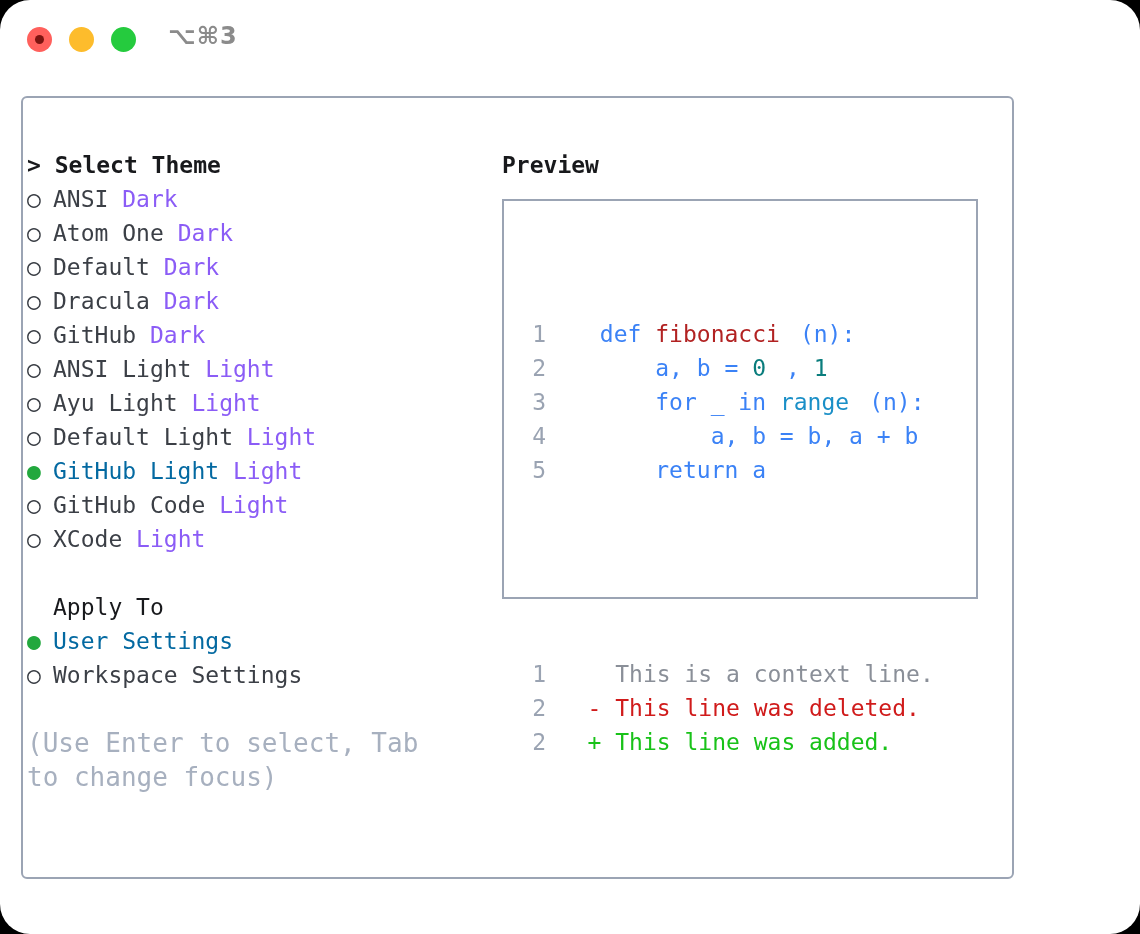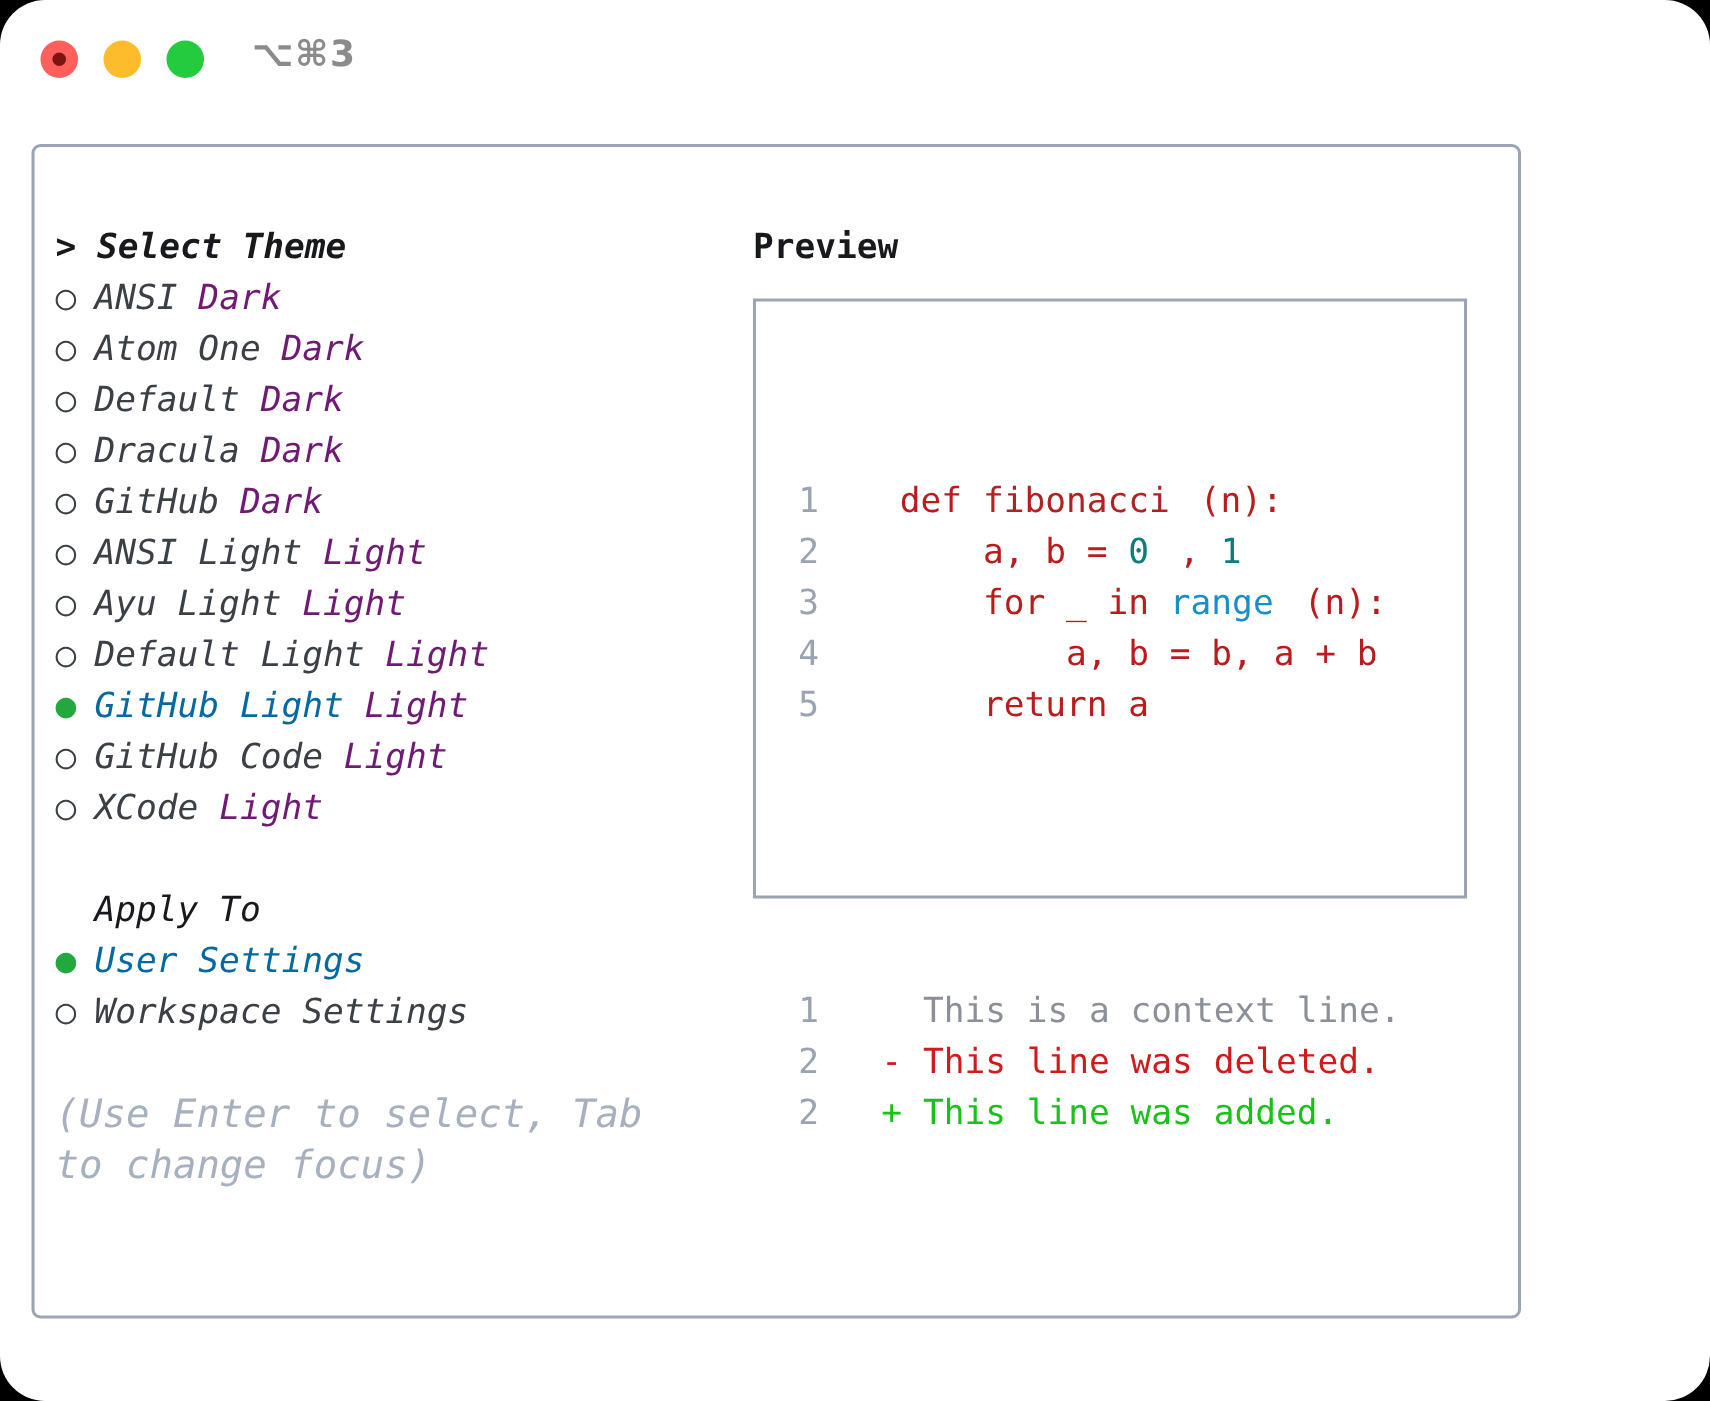--- a/index.html
+++ b/index.html
@@ -88,24 +88,23 @@
   .panel-inner {
     position: absolute;
     left: 0; top: 0;
     width: 100%;
     height: 100%;
   }
 
   
   .left-col {
     position: absolute;
-    left: 14px;
+    left: 4px;
     top: 50px;
     width: 460px;
-    font-style: italic;
   }
 
   .menu-head {
     font-size: 23px;
     font-weight: bold;
     color: #18191c;
     line-height: 34px;
     white-space: pre;
   }
 
@@ -119,21 +118,21 @@
   .bullet {
     display: inline-block;
     width: 26px;
     color: #3b3f46;
   }
   .bullet.on  { color: #22a83e; }
   .bullet.spacer { color: transparent; }
 
   .opt-label.sel  { color: #0369a1; }
   .opt-tag {
-    color: #701a75;
+    color: #8b5cf6;
   }
 
   .section-head {
     font-size: 23px;
     line-height: 34px;
     color: #18191c;
     white-space: pre;
   }
 
   .spacer-row { height: 34px; }
@@ -180,21 +179,21 @@
     line-height: 34px;
     white-space: pre;
   }
 
   .ln {
     display: inline-block;
     width: 26px;
     text-align: right;
     color: #9aa3b2;
   }
-  .codetext { color: #b91c1c; margin-left: 20px; }
+  .codetext { color: #3b82f6; margin-left: 20px; }
   .tok-fn   { color: #b22222; }
   .tok-num  { color: #0a7d7d; }
   .tok-call { color: #1a8fc7; }
 
   .diff-gap { height: 34px; }
   .d-ctx { color: #8a8f98; }
   .d-del { color: #d01b1b; }
   .d-add { color: #19c219; }
 </style>
 </head>

